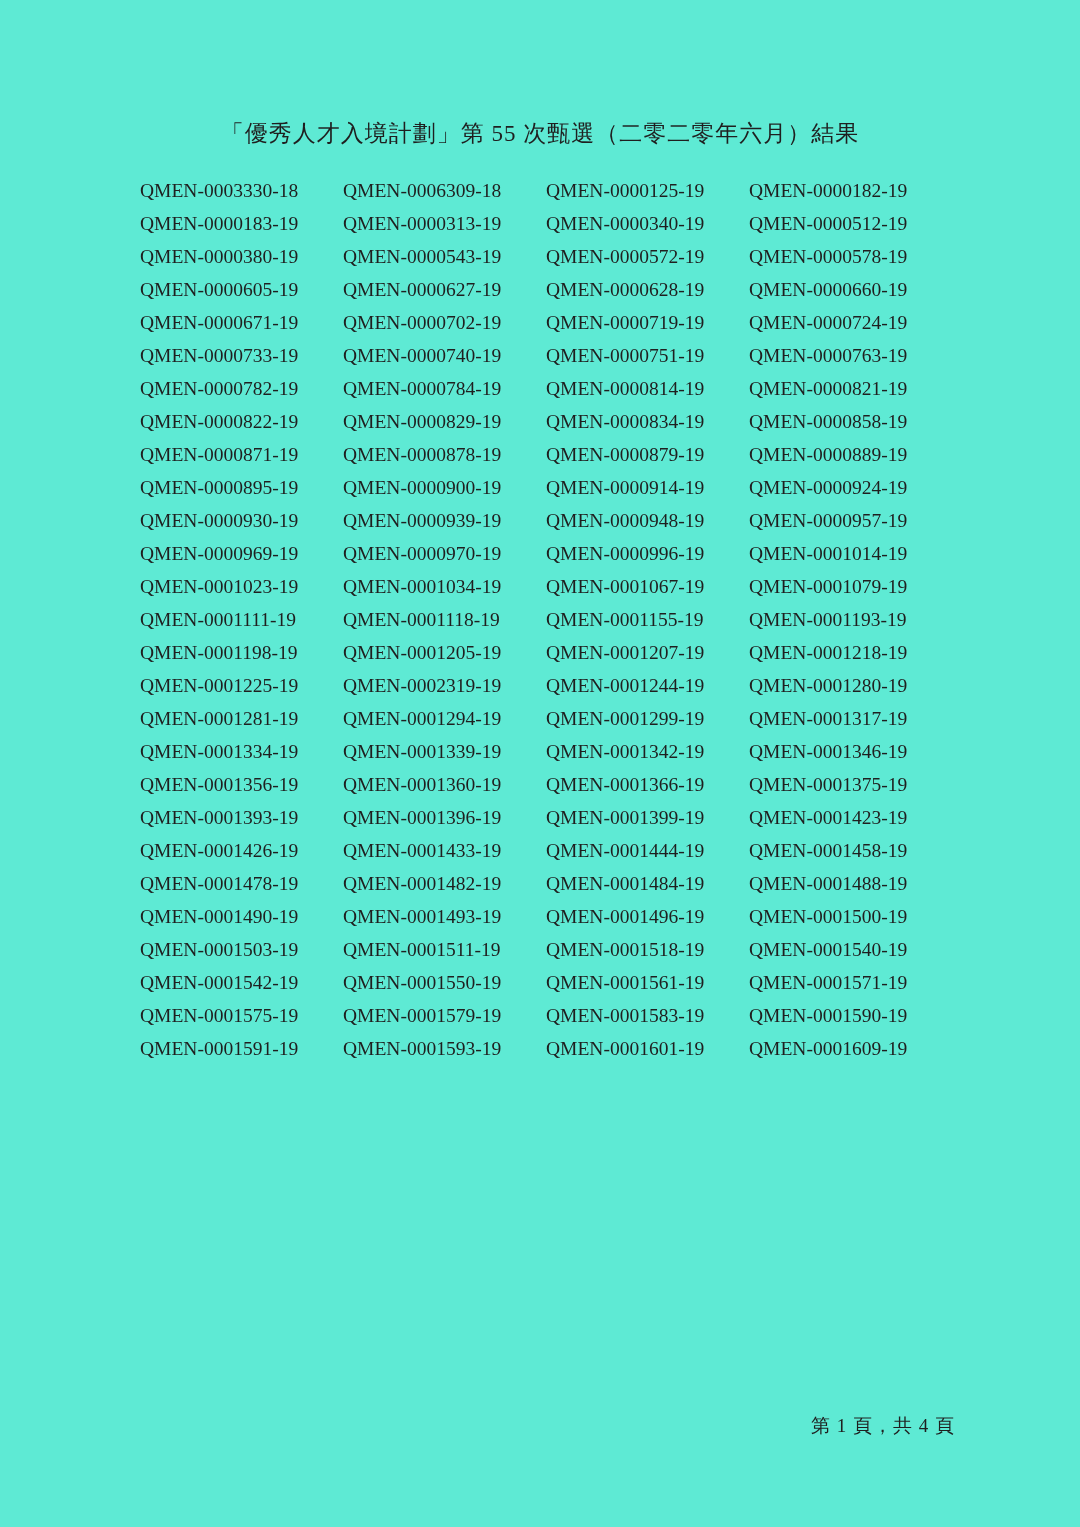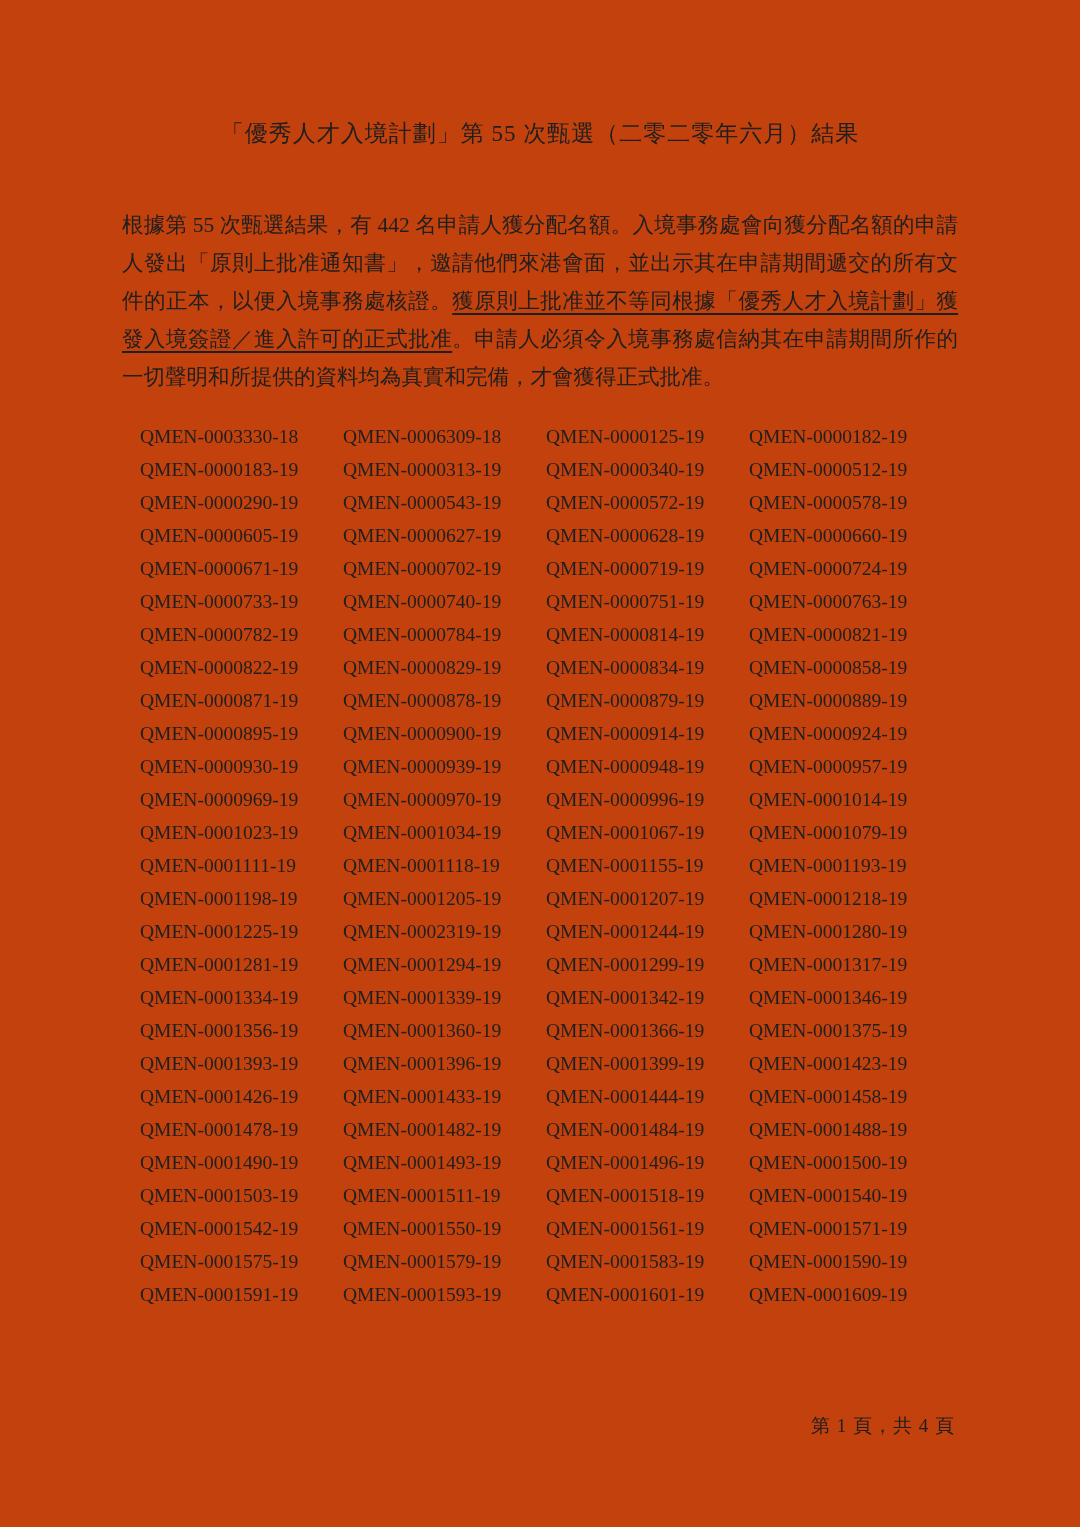--- a/index.html
+++ b/index.html
@@ -2,21 +2,21 @@
 <html lang="zh-Hant"><head>
 <meta charset="utf-8">
 <style>
   * { margin: 0; padding: 0; box-sizing: border-box; }
   html, body { background: #e8e8e8; }
   .page {
     position: relative;
     width: 1080px;
     height: 1527px;
     margin: 0 auto;
-    background: #c2410c;
+    background: #5eead4;
     color: #1f1f1f;
     font-family: "Liberation Serif", "DejaVu Serif", serif;
     overflow: hidden;
   }
   .content {
     padding: 118px 122px 0 122px;
   }
   .doc-title {
     text-align: center;
     font-size: 23px;
@@ -63,33 +63,32 @@
   }
 </style>
 </head>
 <body>
 
 <div class="page">
   <div class="content">
 
     <h1 class="doc-title">「優秀人才入境計劃」第 55 次甄選（二零二零年六月）結果</h1>
 
-    <p class="body-text"><span>根據第 55 次甄選結果，有 442 名申請人獲分配名額。入境事務處會向獲分配名額的申請人發出「原則上批准通知書」，邀請他們來港會面，並出示其在申請期間遞交的所有文件的正本，以便入境事務處核證。</span><span class="underlined">獲原則上批准並不等同根據「優秀人才入境計劃」獲發入境簽證／進入許可的正式批准</span><span>。申請人必須令入境事務處信納其在申請期間所作的一切聲明和所提供的資料均為真實和完備，才會獲得正式批准。</span></p>
 
 
     <div class="case-grid">
         <span class="case-cell">QMEN-0003330-18</span>
         <span class="case-cell">QMEN-0006309-18</span>
         <span class="case-cell">QMEN-0000125-19</span>
         <span class="case-cell">QMEN-0000182-19</span>
         <span class="case-cell">QMEN-0000183-19</span>
         <span class="case-cell">QMEN-0000313-19</span>
         <span class="case-cell">QMEN-0000340-19</span>
         <span class="case-cell">QMEN-0000512-19</span>
-        <span class="case-cell">QMEN-0000290-19</span>
+        <span class="case-cell">QMEN-0000380-19</span>
         <span class="case-cell">QMEN-0000543-19</span>
         <span class="case-cell">QMEN-0000572-19</span>
         <span class="case-cell">QMEN-0000578-19</span>
         <span class="case-cell">QMEN-0000605-19</span>
         <span class="case-cell">QMEN-0000627-19</span>
         <span class="case-cell">QMEN-0000628-19</span>
         <span class="case-cell">QMEN-0000660-19</span>
         <span class="case-cell">QMEN-0000671-19</span>
         <span class="case-cell">QMEN-0000702-19</span>
         <span class="case-cell">QMEN-0000719-19</span>

